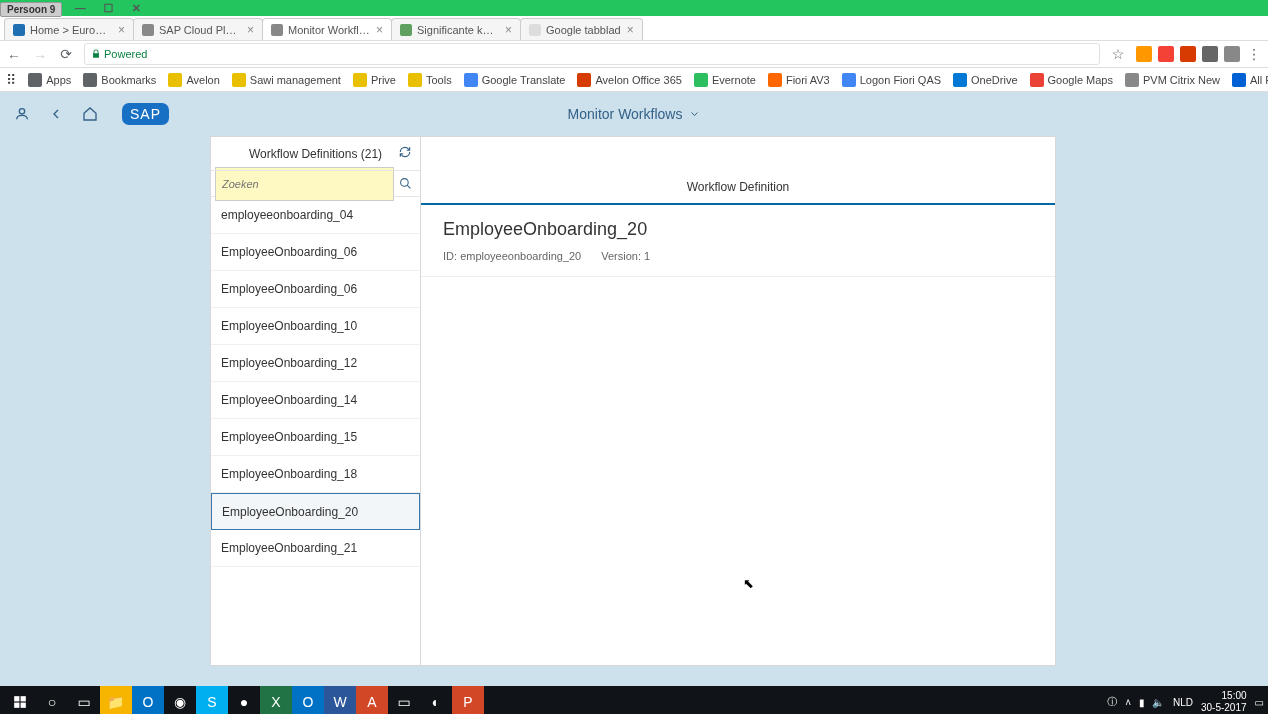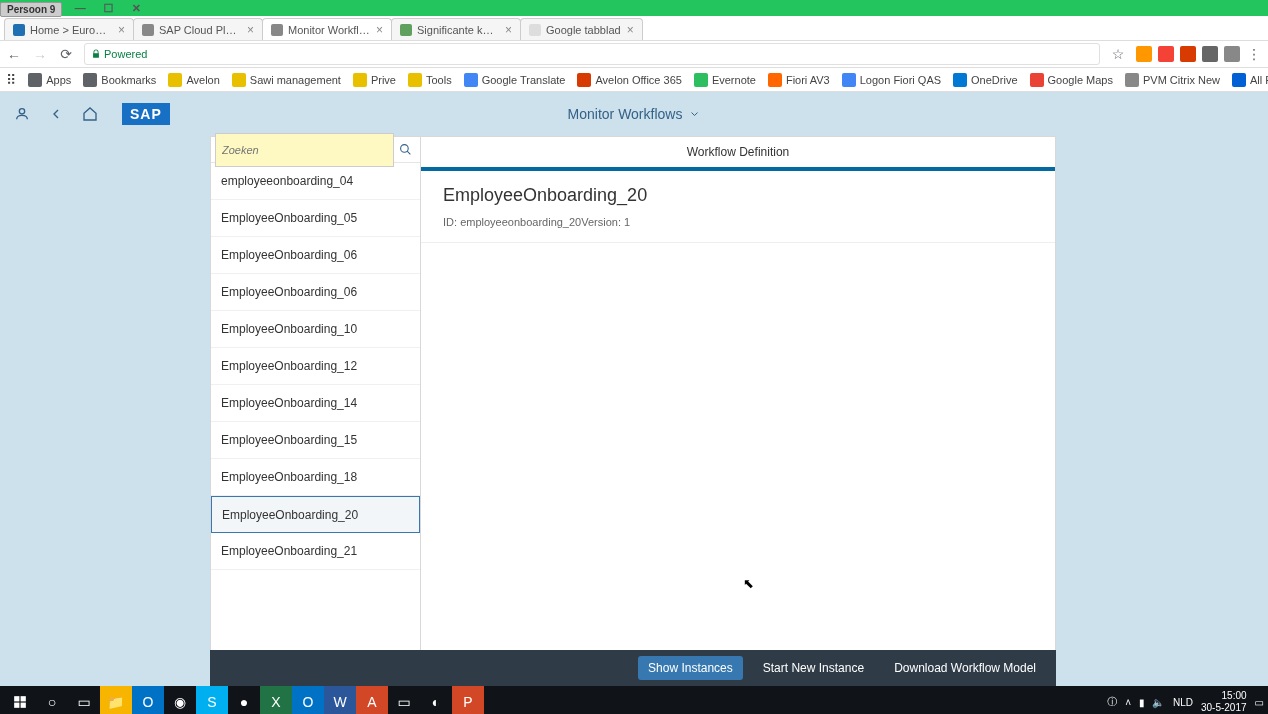--- a/index.html
+++ b/index.html
@@ -28,43 +28,43 @@
 .bookbar{height:24px;border-bottom:1px solid #ddd;display:flex;align-items:center;padding:0 6px;gap:12px;font-size:11px;color:#444;}
 .bm{display:flex;align-items:center;gap:4px;white-space:nowrap;}
 .bm-ic{width:14px;height:14px;border-radius:2px;flex-shrink:0;}
 .bookbar-spacer{flex:1;}
 
 
 .fiori{background:#cde1ed;height:594px;position:relative;}
 .shell-hdr{height:44px;display:flex;align-items:center;padding:0 14px;color:#346187;font-size:14px;}
 .shell-left{display:flex;align-items:center;gap:18px;}
 .shell-ic{width:16px;height:16px;color:#346187;}
-.sap-logo{background:#1870c5;color:#fff;font-weight:bold;font-size:14px;padding:3px 8px;letter-spacing:1px;border-radius:0;margin-left:6px;}
+.sap-logo{background:#1870c5;color:#fff;font-weight:normal;font-size:14px;padding:3px 8px;letter-spacing:1px;border-radius:7px;margin-left:6px;}
 .shell-title{position:absolute;left:50%;transform:translateX(-50%);display:flex;align-items:center;gap:6px;color:#346187;}
 .shell-title svg{width:12px;height:12px;}
 
 .app{position:absolute;top:44px;left:210px;width:846px;height:530px;background:#fff;display:flex;border:1px solid #d8d8d8;}
 .master{width:210px;border-right:1px solid #d8d8d8;display:flex;flex-direction:column;background:#fff;}
 .master-hdr{height:34px;border-bottom:1px solid #e5e5e5;display:flex;align-items:center;justify-content:center;position:relative;font-size:12px;color:#333;}
 .refresh{position:absolute;right:8px;top:8px;color:#346187;}
 .search-wrap{height:26px;border-bottom:1px solid #e5e5e5;display:flex;align-items:center;padding:0 4px;}
 .search-field{flex:1;border:1px solid #ccc;height:32px;font-size:11px;padding:16px 6px;color:#888;font-style:italic;background:#fef9c3;}
 .search-btn{width:22px;display:flex;align-items:center;justify-content:center;color:#346187;}
 .list{flex:1;overflow-y:auto;position:relative;}
 .list-item{height:37px;display:flex;align-items:center;padding:0 10px;font-size:12px;color:#333;border-bottom:1px solid #f0f0f0;cursor:pointer;}
 .list-item.selected{border:1px solid #3678af;background:#f2f6f9;}
 .list::-webkit-scrollbar{width:10px;}
 .list::-webkit-scrollbar-thumb{background:#c1c1c1;}
 .list::-webkit-scrollbar-track{background:#f1f1f1;}
 
 .detail{flex:1;display:flex;flex-direction:column;}
-.detail-hdr{height:34px;border-bottom:4px solid #0369a1;display:flex;align-items:center;justify-content:center;font-size:12px;color:#333;}
+.detail-hdr{height:34px;border-bottom:2px solid #0369a1;display:flex;align-items:center;justify-content:center;font-size:12px;color:#333;margin-top:34px;}
 .obj-hdr{padding:14px 22px;}
 .obj-title{font-size:18px;color:#333;margin-bottom:10px;}
-.obj-meta{font-size:11px;color:#666;display:flex;}
+.obj-meta{font-size:11px;color:#666;display:flex;gap:20px;}
 .detail-body{flex:1;border-top:1px solid #eee;}
 
 .footer{position:absolute;bottom:0;left:210px;width:846px;height:36px;background:#2f3c48;display:flex;align-items:center;justify-content:flex-end;padding:0 10px;gap:10px;}
 .ft-btn{color:#fff;font-size:12px;padding:5px 10px;cursor:pointer;}
 .ft-btn.primary{background:#3678af;border-radius:3px;}
 .cursor{position:absolute;left:743px;top:484px;font-size:13px;color:#000;pointer-events:none;}
 
 
 .taskbar{height:32px;background:#101318;display:flex;align-items:center;justify-content:space-between;padding:0 4px;}
 .task-left{display:flex;align-items:center;gap:0;}
@@ -172,32 +172,38 @@
     <div class="shell-title">
       <span>Monitor Workflows</span>
       <svg viewBox="0 0 24 24" fill="none" stroke="#346187" stroke-width="2">
           <path d="M6 9l6 6 6-6"></path>
         </svg>
     </div>
   </div>
 
   <div class="app">
     <div class="master">
+      <div class="master-hdr">
+        <span>Workflow Definitions (21)</span>
+        <svg class="refresh" width="14" height="14" viewBox="0 0 24 24" fill="none" stroke="#346187" stroke-width="2">
+            <path d="M4 12a8 8 0 018-8 8 8 0 017 4M20 12a8 8 0 01-8 8 8 8 0 01-7-4"></path>
+            <path d="M20 4v5h-5M4 20v-5h5"></path>
+          </svg>
+      </div>
       <div class="search-wrap">
         <input class="search-field" placeholder="Zoeken" style="">
         <div class="search-btn">
           <svg width="13" height="13" viewBox="0 0 24 24" fill="none" stroke="#346187" stroke-width="2">
               <circle cx="10" cy="10" r="7"></circle>
               <path d="M21 21l-6-6"></path>
             </svg>
         </div>
       </div>
       <div class="list" id="deflist">
           <div class="list-item">employeeonboarding_04</div>
-          <div class="list-item">EmployeeOnboarding_05</div>
           <div class="list-item">EmployeeOnboarding_06</div>
           <div class="list-item">EmployeeOnboarding_06</div>
           <div class="list-item">EmployeeOnboarding_10</div>
           <div class="list-item">EmployeeOnboarding_12</div>
           <div class="list-item">EmployeeOnboarding_14</div>
           <div class="list-item">EmployeeOnboarding_15</div>
           <div class="list-item">EmployeeOnboarding_18</div>
           <div class="list-item selected">EmployeeOnboarding_20</div>
           <div class="list-item">EmployeeOnboarding_21</div>
         </div>
@@ -208,25 +214,20 @@
         <div class="obj-title">EmployeeOnboarding_20</div>
         <div class="obj-meta">
           <span><span>ID:</span> <span>employeeonboarding_20</span></span>
           <span><span>Version:</span> <span>1</span></span>
         </div>
       </div>
       <div class="detail-body"></div>
     </div>
   </div>
 
-  <div class="footer">
-    <div class="ft-btn primary">Show Instances</div>
-    <div class="ft-btn">Start New Instance</div>
-    <div class="ft-btn">Download Workflow Model</div>
-  </div>
 
   <div class="cursor">⬉</div>
 </div>
 
 <div class="taskbar">
   <div class="task-left">
     <div class="task-ic">
         <svg width="14" height="14" viewBox="0 0 24 24" fill="#fff">
           <rect x="2" y="2" width="9" height="9"></rect>
           <rect x="13" y="2" width="9" height="9"></rect>

